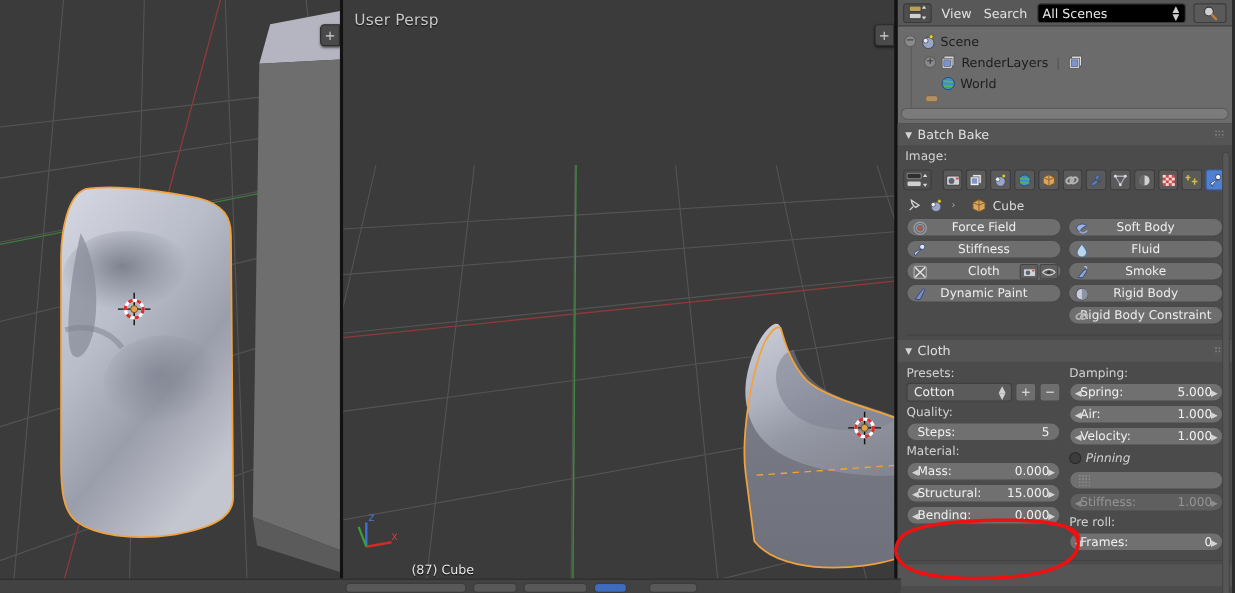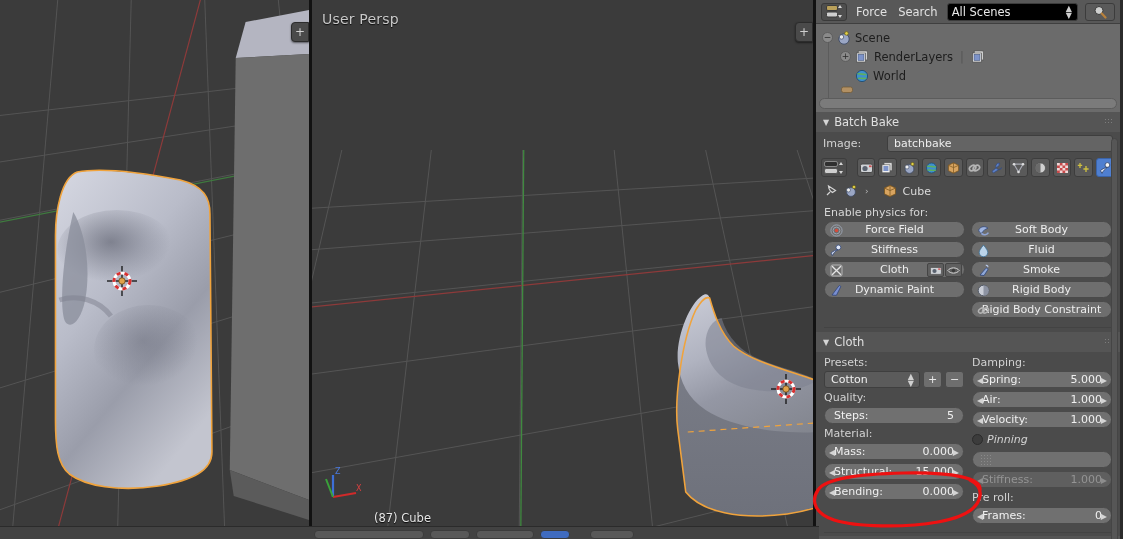--- a/index.html
+++ b/index.html
@@ -356,21 +356,21 @@
     <div id="outliner">
       <div class="ol-header">
         <div class="ol-editor-btn">
           <svg width="16" height="13" viewBox="0 0 16 13">
             <rect x="0.5" y="0.5" width="11" height="5" rx="1.4" fill="#b9a05a" stroke="#3b3b3b"></rect>
             <rect x="0.5" y="7" width="11" height="5" rx="1.4" fill="#cfcfcf" stroke="#3b3b3b"></rect>
             <path d="M14 0 L16 3 L12 3 Z" fill="#d6d6d6"></path>
             <path d="M14 13 L16 10 L12 10 Z" fill="#d6d6d6"></path>
           </svg>
         </div>
-        <div class="ol-menu">Force</div>
+        <div class="ol-menu">View</div>
         <div class="ol-menu">Search</div>
         <div class="ol-select">
           <span>All Scenes</span>
           <span class="arrows">▲<br>▼</span>
         </div>
         <div class="ol-search">
           <svg width="14" height="14" viewBox="0 0 14 14">
             <circle cx="6" cy="5.5" r="4" fill="#cfd0cf" stroke="#3a3a3a" stroke-width="1"></circle>
             <line x1="8.8" y1="8.5" x2="12.5" y2="12.5" stroke="#b8813c" stroke-width="2.2" stroke-linecap="round"></line>
           </svg>
@@ -430,21 +430,20 @@
     <div id="props">
 
       <div class="panel-head">
         <span class="tri">▼</span>
         <span>Batch Bake</span>
         <span class="grip"></span>
       </div>
 
       <div class="row">
         <span class="lbl" style="width:58px;">Image:</span>
-        <span class="textfield">batchbake</span>
       </div>
 
       <div class="tabstrip">
         <div class="tab-ico pager">
           <svg width="20" height="14" viewBox="0 0 20 14">
             <rect x="0.5" y="0.5" width="13" height="5" rx="1.6" fill="#2f2f2f" stroke="#8a8a8a"></rect>
             <rect x="0.5" y="7.5" width="13" height="5" rx="1.6" fill="#cfcfcf" stroke="#555"></rect>
             <path d="M17 1 L19 4 L15 4 Z" fill="#d6d6d6"></path>
             <path d="M17 13 L19 10 L15 10 Z" fill="#d6d6d6"></path>
           </svg>
@@ -550,21 +549,20 @@
             <circle cx="10" cy="3" r="1.6" fill="#e2d24a" stroke="#6b5e12" stroke-width="0.6"></circle>
           </svg>
         <span style="font-size:9px; color:#b5b5b5;">›</span>
         <svg width="14" height="14" viewBox="0 0 13 12" style="margin-left:8px;">
             <polygon points="6.5,0.8 11.6,3.3 11.6,8.7 6.5,11.2 1.4,8.7 1.4,3.3" fill="#d8a460" stroke="#7a5620" stroke-width="0.8"></polygon>
             <path d="M6.5 0.8 L6.5 5.6 L1.4 3.3 M6.5 5.6 L11.6 3.3 M6.5 5.6 L6.5 11.2" stroke="#7a5620" stroke-width="0.7" fill="none"></path>
           </svg>
         <span>Cube</span>
       </div>
 
-      <div class="section-lbl">Enable physics for:</div>
 
       <div class="btn-grid">
         <div class="btn-col">
 
           <div class="pbtn">
             <span class="ico">
                 <svg width="13" height="13" viewBox="0 0 13 13">
                   <circle cx="6.5" cy="6.5" r="5.6" fill="none" stroke="#9aa2b0" stroke-width="1"></circle>
                   <circle cx="6.5" cy="6.5" r="3.4" fill="none" stroke="#9aa2b0" stroke-width="1"></circle>
                   <circle cx="6.5" cy="6.5" r="1.7" fill="#d84a3a"></circle>

